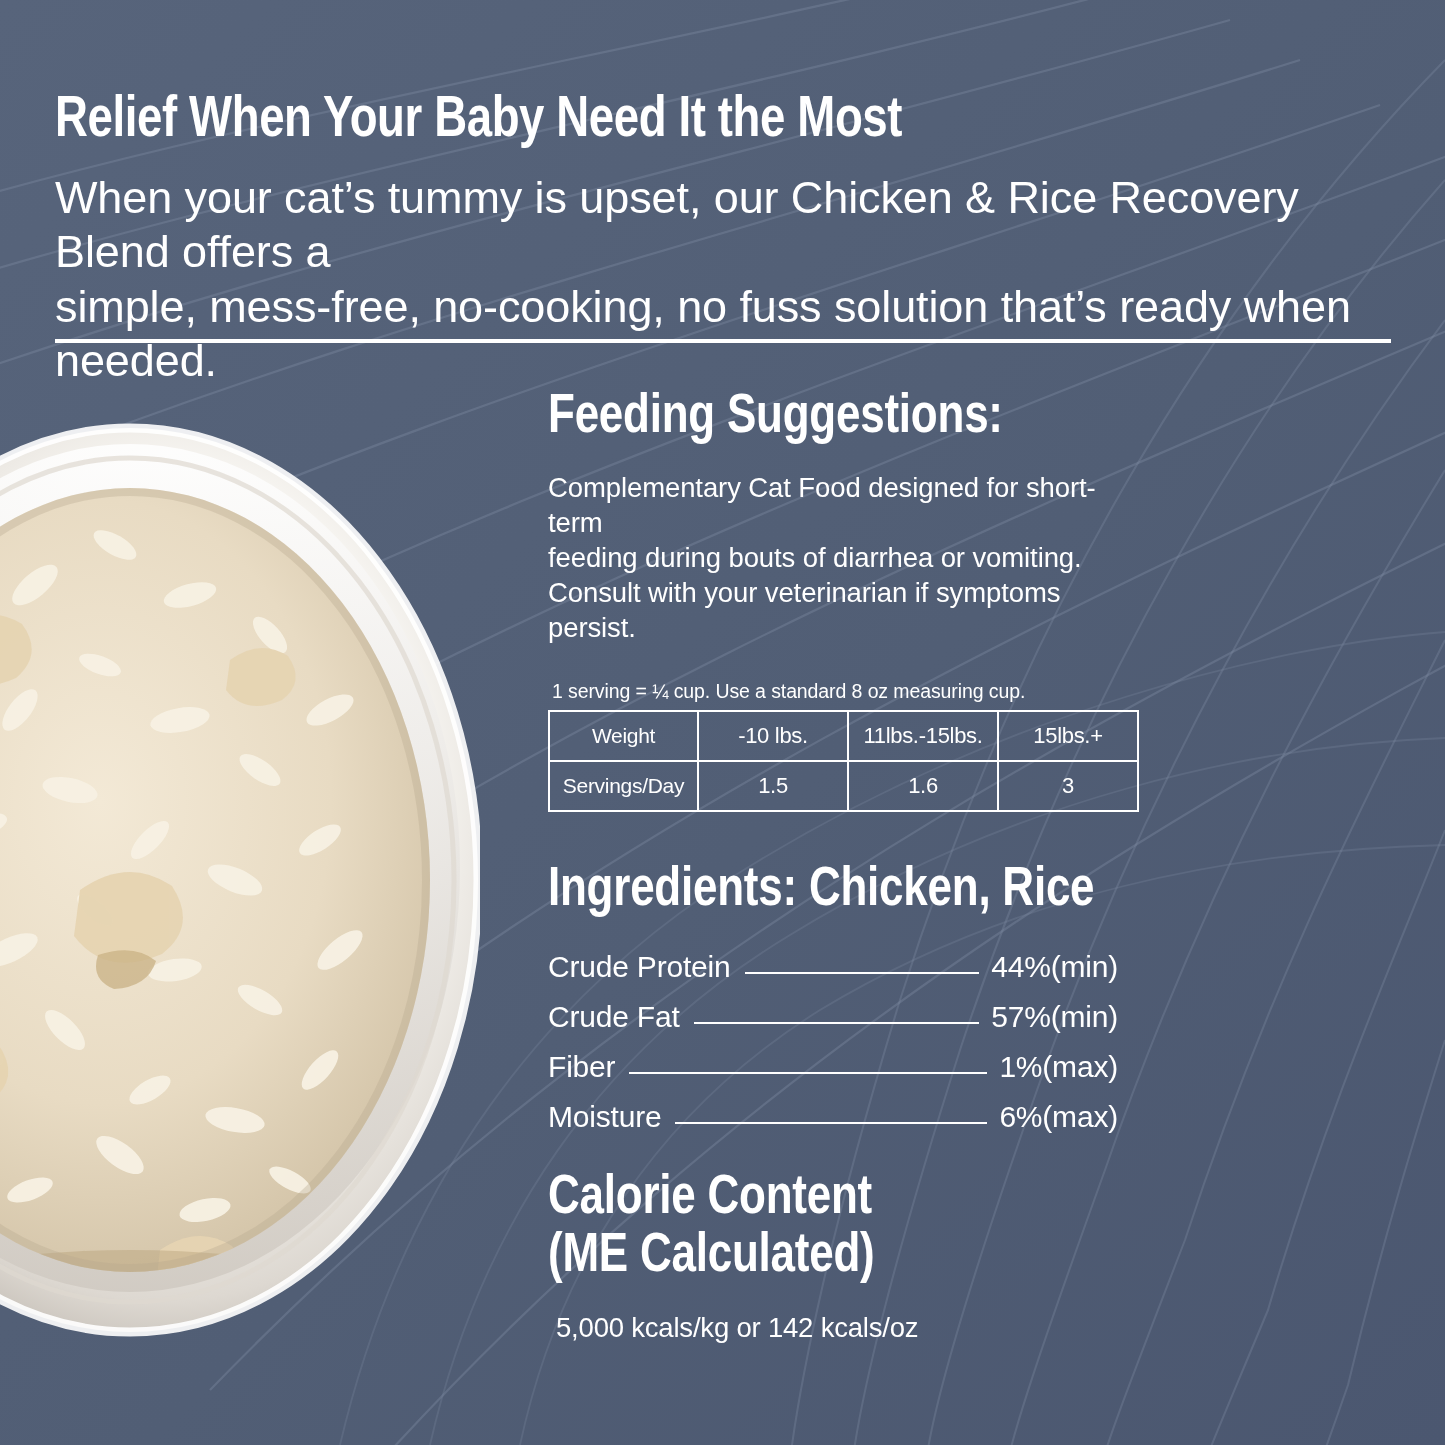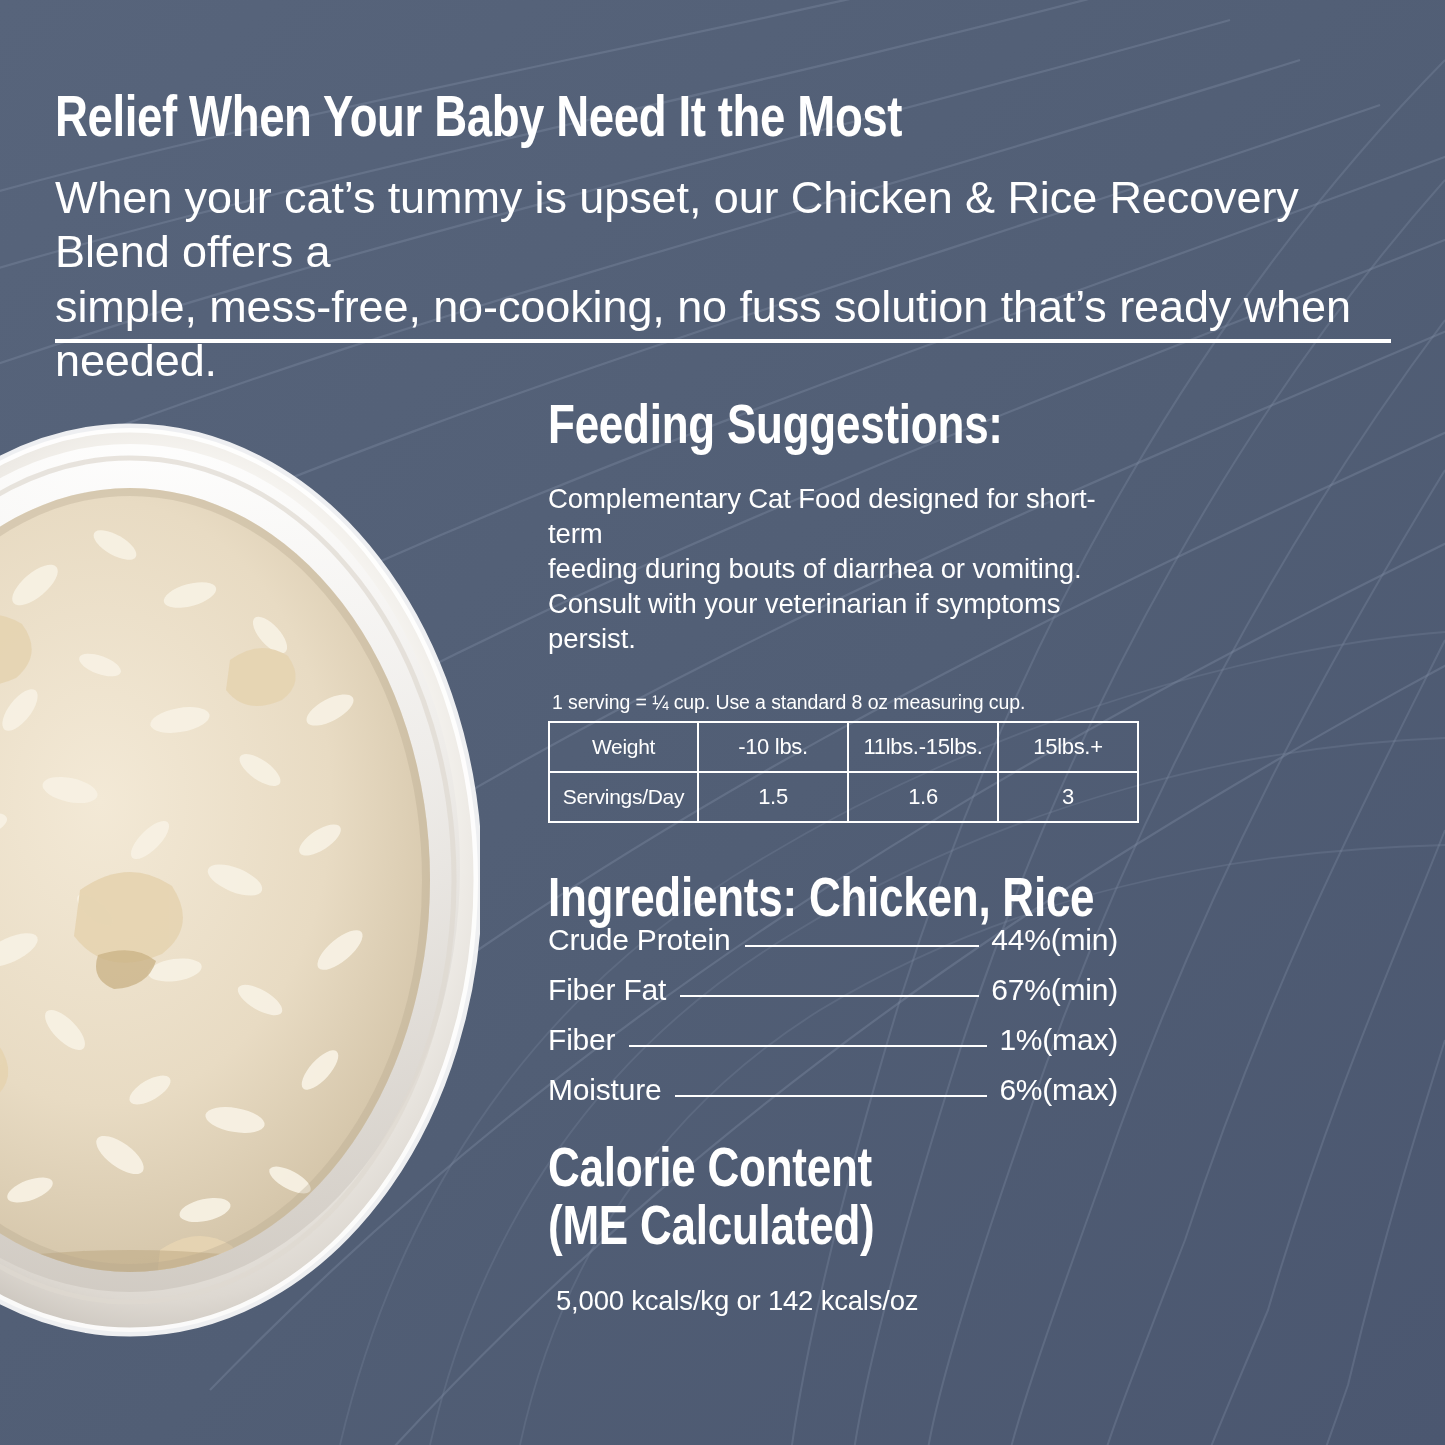--- a/index.html
+++ b/index.html
@@ -67,21 +67,21 @@
     left: -170px;
     top: 410px;
     width: 650px;
     height: 970px;
     z-index: 2;
   }
   
   #content {
     position: absolute;
     left: 548px;
-    top: 396px;
+    top: 385px;
     width: 580px;
     z-index: 3;
   }
   .section-title {
     font-family: "Liberation Sans Narrow", "Liberation Sans", sans-serif;
     font-weight: bold;
     font-size: 55px;
     line-height: 1.02;
     letter-spacing: -0.3px;
     transform: scaleX(0.80);
@@ -121,20 +121,21 @@
     white-space: nowrap;
   }
   #feeding-table td.rowhead { width: 143px; font-size: 21px; }
   #feeding-table td.c1 { width: 144px; }
   #feeding-table td.c2 { width: 144px; }
   #feeding-table td.c3 { width: 134px; margin-left: 16px; }
   
   #ingredients-title { margin-top: 46px; }
   
   #analysis {
+    margin-top: 38px;
     width: 570px;
   }
   .analysis-row {
     display: flex;
     align-items: baseline;
     font-size: 30px;
     letter-spacing: -0.2px;
     line-height: 1.0;
     margin-bottom: 20px;
   }
@@ -336,23 +337,23 @@
 
     <h2 class="section-title" id="ingredients-title">Ingredients: Chicken, Rice</h2>
 
     <div id="analysis">
       <div class="analysis-row">
         <span class="analysis-label">Crude Protein</span>
         <span class="analysis-leader"></span>
         <span class="analysis-value">44%(min)</span>
       </div>
       <div class="analysis-row">
-        <span class="analysis-label">Fiber Fat</span>
+        <span class="analysis-label">Crude Fat</span>
         <span class="analysis-leader"></span>
-        <span class="analysis-value">67%(min)</span>
+        <span class="analysis-value">57%(min)</span>
       </div>
       <div class="analysis-row">
         <span class="analysis-label">Fiber</span>
         <span class="analysis-leader"></span>
         <span class="analysis-value">1%(max)</span>
       </div>
       <div class="analysis-row">
         <span class="analysis-label">Moisture</span>
         <span class="analysis-leader"></span>
         <span class="analysis-value">6%(max)</span>

